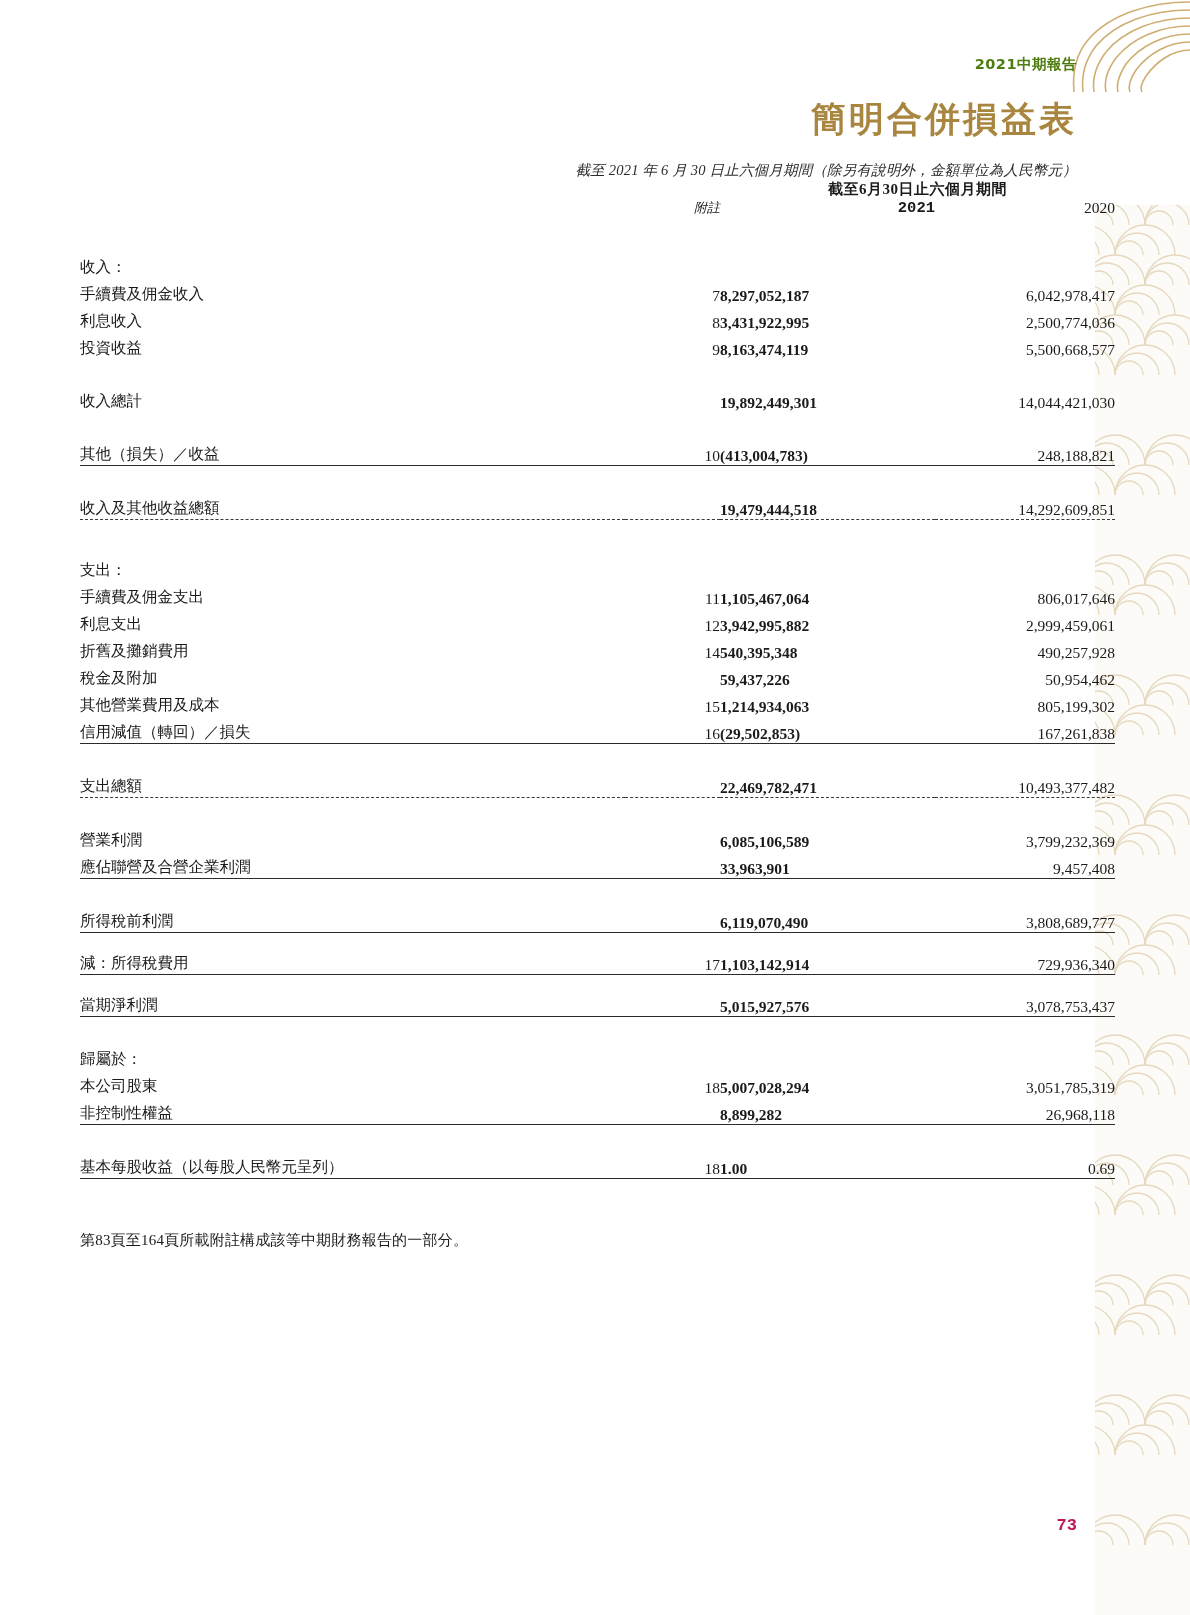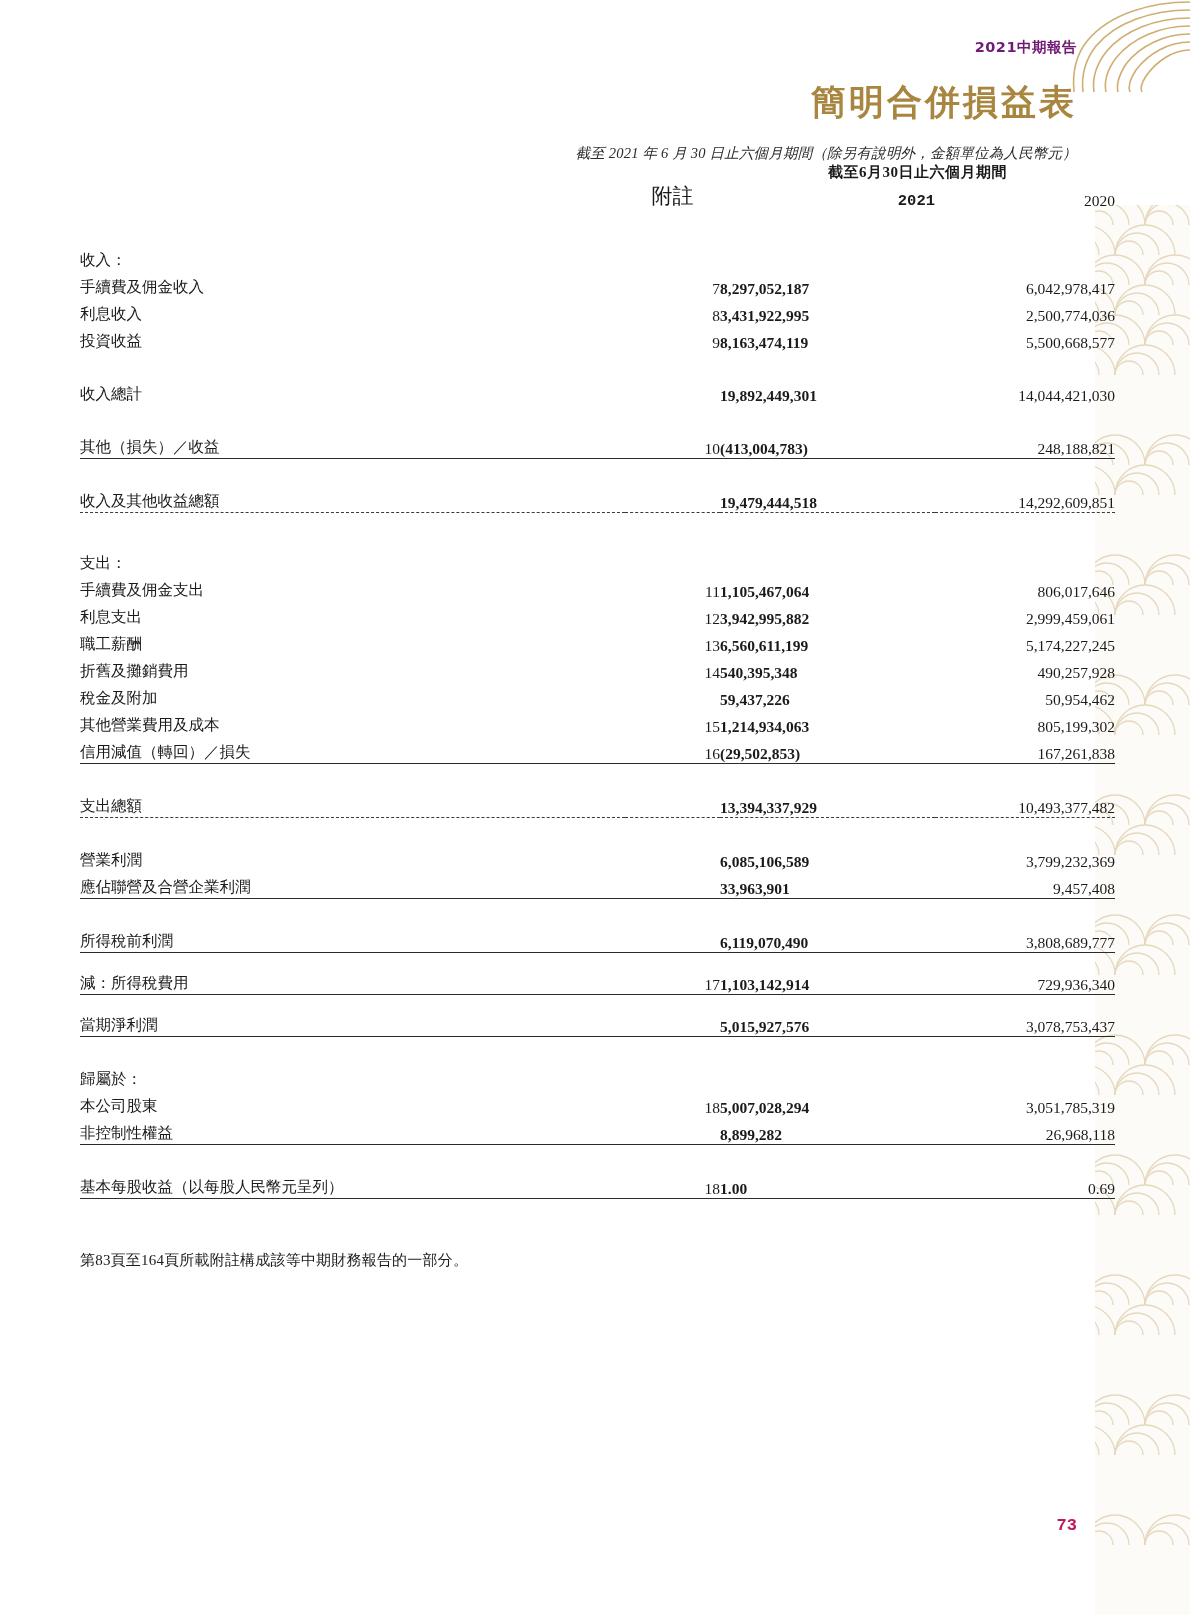--- a/index.html
+++ b/index.html
@@ -65,23 +65,23 @@
     position: relative;
     z-index: 5;
     padding: 0 75px 0 80px;
   }
 
   .running-head {
     text-align: right;
     font-family: "DejaVu Sans", sans-serif;
     font-weight: bold;
     font-size: 14.5px;
-    color: #701a75;
+    color: #4d7c0f;
     letter-spacing: 0.5px;
-    padding-top: 38px;
+    padding-top: 55px;
     padding-right: 38px;
   }
 
   .doc-title {
     text-align: right;
     font-family: "DejaVu Serif", serif;
     font-weight: bold;
     font-size: 35px;
     color: #a9863f;
     letter-spacing: 3px;
@@ -115,24 +115,25 @@
   .col-prev    { width: 180px; text-align: right; }
 
   .hdr-span {
     text-align: center;
     font-weight: bold;
     font-size: 15px;
     padding-bottom: 4px;
     letter-spacing: 0.5px;
   }
   .hdr-note {
-    text-align: center;
-    font-size: 21px;
+    text-align: right;
+    font-size: 13px;
     padding-right: 6px;
     padding-bottom: 4px;
+    font-style: italic;
   }
   .hdr-year-cur {
     text-align: right;
     font-weight: bold;
     font-size: 15.5px;
     padding-bottom: 3px;
     font-family: Liberation Mono, monospace;
   }
   .hdr-year-prev {
     text-align: right;
@@ -494,26 +495,20 @@
       <td class="num-cur">1,105,467,064</td>
       <td class="num-prev">806,017,646</td>
     </tr>
     <tr class="data-row">
       <td class="lbl">利息支出</td>
       <td class="note">12</td>
       <td class="num-cur">3,942,995,882</td>
       <td class="num-prev">2,999,459,061</td>
     </tr>
     <tr class="data-row">
-      <td class="lbl">職工薪酬</td>
-      <td class="note">13</td>
-      <td class="num-cur">6,560,611,199</td>
-      <td class="num-prev">5,174,227,245</td>
-    </tr>
-    <tr class="data-row">
       <td class="lbl">折舊及攤銷費用</td>
       <td class="note">14</td>
       <td class="num-cur">540,395,348</td>
       <td class="num-prev">490,257,928</td>
     </tr>
     <tr class="data-row">
       <td class="lbl">稅金及附加</td>
       <td class="note"></td>
       <td class="num-cur">59,437,226</td>
       <td class="num-prev">50,954,462</td>
@@ -531,21 +526,21 @@
       <td class="num-prev">167,261,838</td>
     </tr>
 
     <tr class="spacer-md">
           <td colspan="4"></td>
         </tr>
 
     <tr class="data-row rule-dash-under">
       <td class="lbl">支出總額</td>
       <td class="note"></td>
-      <td class="num-cur">13,394,337,929</td>
+      <td class="num-cur">22,469,782,471</td>
       <td class="num-prev">10,493,377,482</td>
     </tr>
 
     <tr class="spacer-md">
           <td colspan="4"></td>
         </tr>
 
     <tr class="data-row">
       <td class="lbl">營業利潤</td>
       <td class="note"></td>

